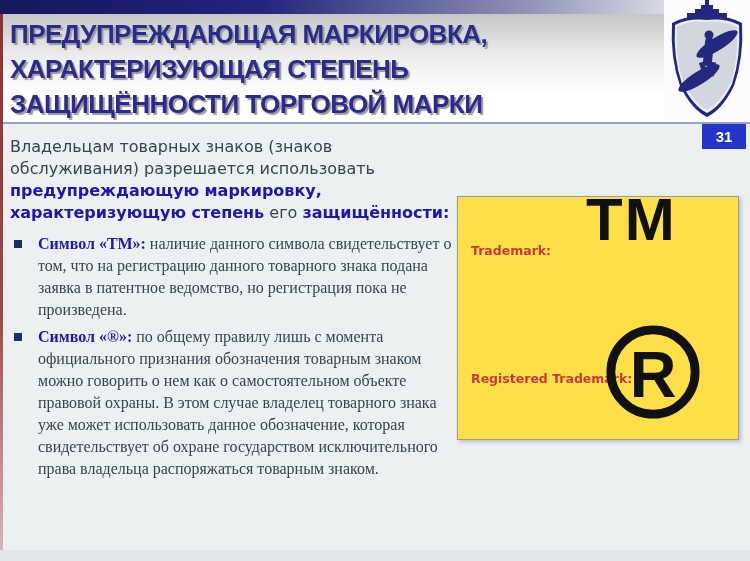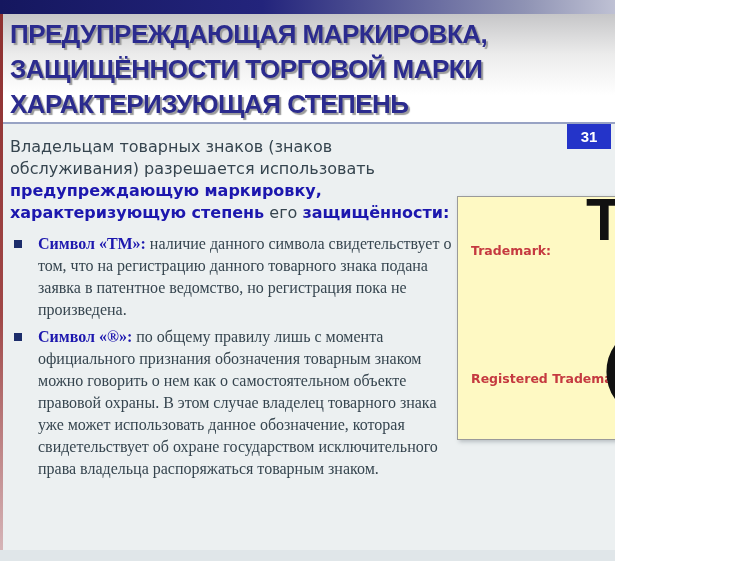--- a/index.html
+++ b/index.html
@@ -1,17 +1,17 @@
 <!DOCTYPE html>
 <html><head>
 <meta charset="utf-8">
 <style>
   html,body{margin:0;padding:0;}
   .slide{
-    position:relative;width:615px;height:561px;overflow:hidden;
+    position:relative;width:750px;height:561px;overflow:hidden;
     background:#ecf0f1;
     font-family:"DejaVu Sans", sans-serif;
   }
   .top-bar{
     position:absolute;left:0;top:0;width:750px;height:14px;
     background:linear-gradient(90deg,#15175f 0%,#23247c 35%,#8f93b4 70%,#e6e7ee 92%,#f2f2f6 100%);
   }
   .title-band{
     position:absolute;left:0;top:14px;width:750px;height:108px;
     background:linear-gradient(180deg,#c6c6c8 0%,#ececec 38%,#ffffff 75%);
@@ -52,21 +52,21 @@
   .bullets{list-style:none;margin:0;padding:0;font-family:Liberation Serif, serif;}
   .bullets li{
     position:relative;padding-left:28px;margin-bottom:5px;
   }
   .bullet-sq{
     position:absolute;left:4px;top:7px;width:8px;height:8px;
     background:#1c2d6b;
   }
   .example-box{
     position:absolute;left:457px;top:196px;width:280px;height:242px;
-    background:#fef9c3;border:1px solid #9a9a9a;
+    background:#fde047;border:1px solid #9a9a9a;
     box-shadow:2px 2px 4px rgba(90,100,110,0.35);
   }
   .red-label{
     position:absolute;color:#c53a40;font-weight:bold;font-size:12.5px;
   }
   .lbl-tm{left:13px;top:46px;}
   .lbl-rtm{left:13px;top:174px;}
   .tm-symbol{
     position:absolute;left:128px;top:-12px;
     font-family:"Liberation Sans", sans-serif;
@@ -81,22 +81,22 @@
 </head>
 <body>
 
 <div class="slide">
 
   <div class="top-bar"></div>
 
   <div class="title-band">
     <div class="title">
       <span>ПРЕДУПРЕЖДАЮЩАЯ МАРКИРОВКА,</span>
+      <span>ХАРАКТЕРИЗУЮЩАЯ СТЕПЕНЬ</span>
       <span>ЗАЩИЩЁННОСТИ ТОРГОВОЙ МАРКИ</span>
-      <span>ХАРАКТЕРИЗУЮЩАЯ СТЕПЕНЬ</span>
     </div>
   </div>
 
   <div class="emblem">
     <svg width="84" height="120" viewBox="0 0 84 120">
       <path d="M22,18 L22,13 L30,13 L30,9 L36,9 L36,5 L40,5 L40,0 L44,0 L44,5 L48,5 L48,9 L54,9 L54,13 L62,13 L62,18 Z" fill="#232a7d"></path>
       <path d="M7,23 Q22,15 42,17 Q62,15 77,23 Q79,58 69,86 Q57,110 42,117 Q27,110 15,86 Q5,58 7,23 Z" fill="#232a7d"></path>
       <path d="M10,25 Q24,18 42,20 Q60,18 74,25 Q76,57 67,84 Q56,106 42,113 Q28,106 17,84 Q8,57 10,25 Z" fill="#eceef2"></path>
       <path d="M12,27 Q25,20 42,22 Q59,20 72,27 Q74,56 66,82 Q55,103 42,110 Q29,103 18,82 Q10,56 12,27 Z" fill="#d2d6de"></path>
       <ellipse cx="52" cy="44" rx="24" ry="6.5" fill="#232a7d" transform="rotate(-32 52 44)"></ellipse>

